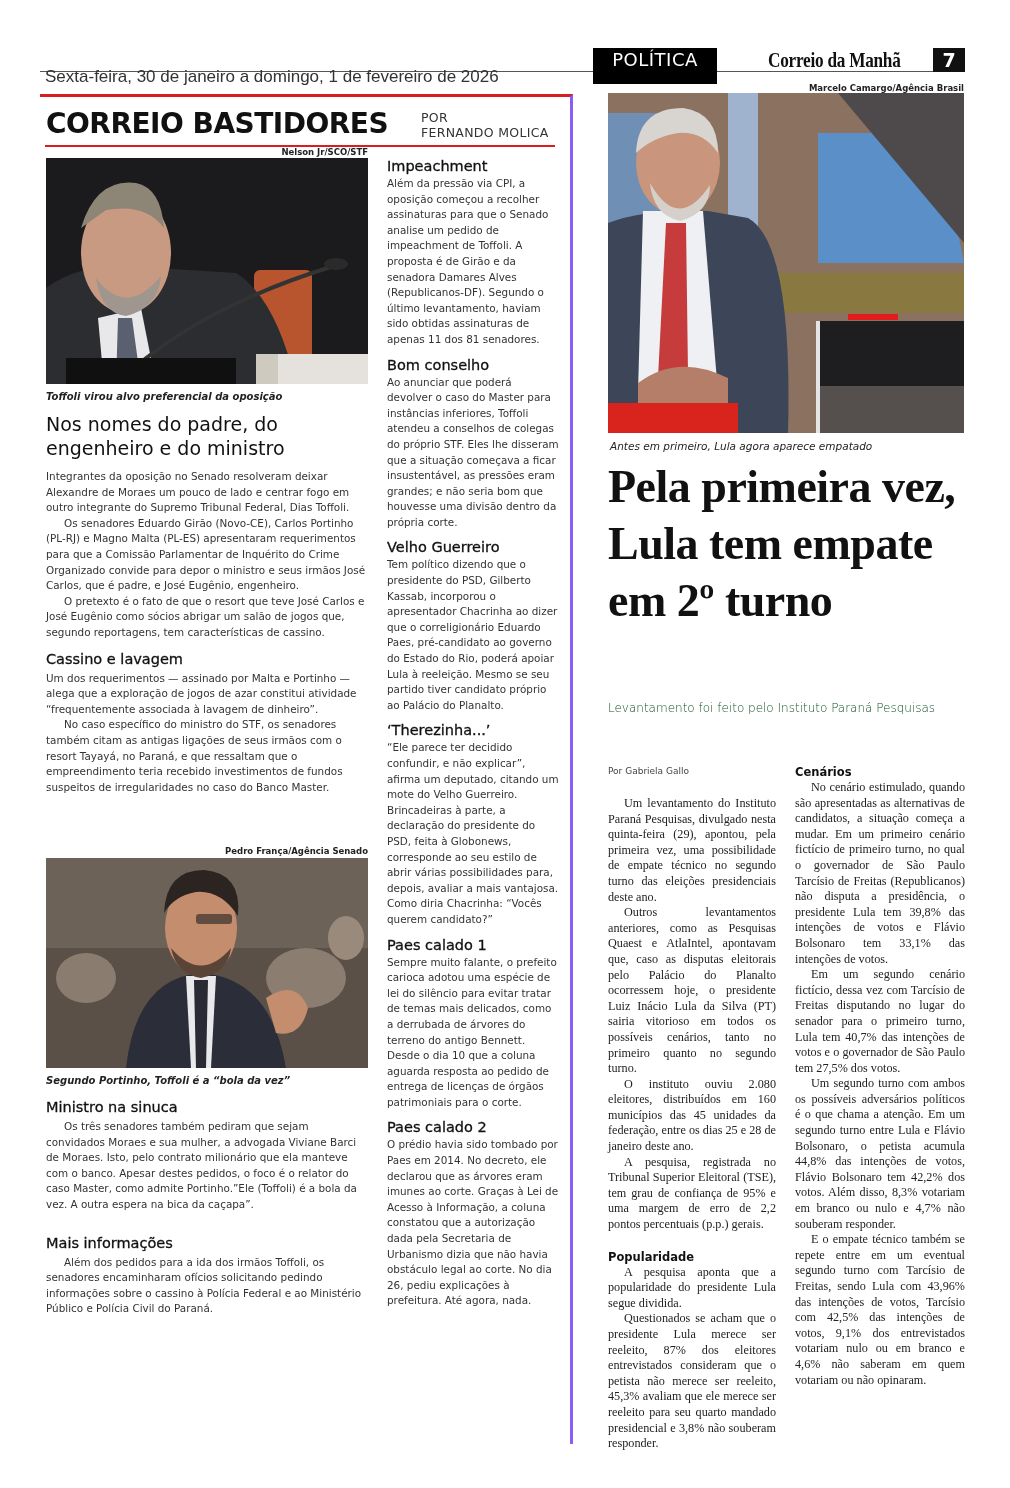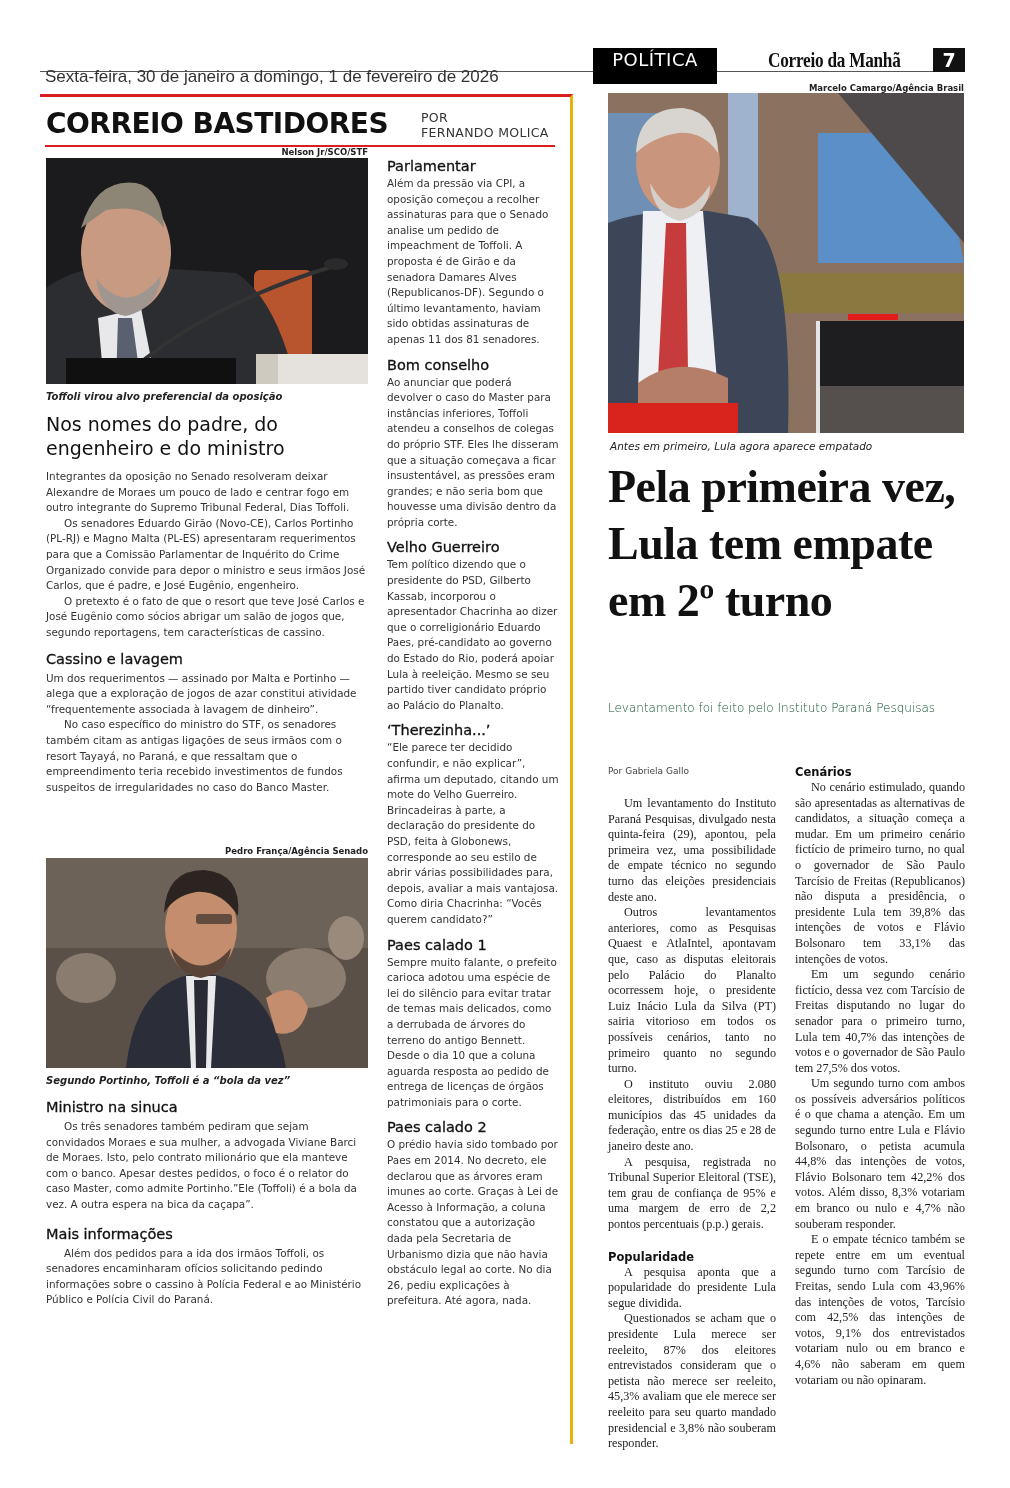--- a/index.html
+++ b/index.html
@@ -7,21 +7,21 @@
   body { position: relative; font-family: "DejaVu Sans", sans-serif; color: #222; }
 
   
   .topbar { position: absolute; left: 40px; top: 48px; width: 925px; height: 24px; border-bottom: 1px solid #555; }
   .date { position: absolute; left: 5px; top: 3px; font-family: Liberation Sans, sans-serif; font-size: 17px; color: #333; margin-top: 16px; }
   .section { position: absolute; left: 553px; top: 0; width: 124px; height: 36px; background: #000000; color: #fff; font-family: "DejaVu Sans", sans-serif; font-size: 18px; line-height: 24px; text-align: center; letter-spacing: 0.5px; }
   .brand { position: absolute; left: 728px; top: 0; font-family: "Liberation Serif", serif; font-weight: bold; font-size: 21px; line-height: 24px; color: #111; transform: scaleX(0.82); transform-origin: left; letter-spacing: -0.3px; }
   .pagenum { position: absolute; left: 893px; top: 0; width: 32px; height: 24px; background: #111; color: #fff; font-weight: bold; font-size: 19px; line-height: 24px; text-align: center; }
 
   
-  .box { position: absolute; left: 40px; top: 94px; width: 533px; height: 1350px; border-top: 3px solid #d81e1e; border-right: 3px solid #eab308; }
+  .box { position: absolute; left: 40px; top: 94px; width: 533px; height: 1350px; border-top: 3px solid #d81e1e; border-right: 3px solid #8b5cf6; }
   .box-title { position: absolute; left: 6px; top: 10px; font-family: "DejaVu Sans", sans-serif; font-weight: bold; font-size: 28px; color: #111; letter-spacing: -0.5px; }
   .box-by { position: absolute; left: 381px; top: 13px; font-size: 12.5px; color: #333; line-height: 15px; letter-spacing: 0.3px; }
   .box-rule { position: absolute; left: 5px; top: 48px; width: 510px; height: 2px; background: #d81e1e; }
 
   .credit { position: absolute; font-size: 8.5px; font-weight: bold; color: #222; text-align: right; }
   .photo { position: absolute; overflow: hidden; }
   .caption { position: absolute; font-size: 10px; font-style: italic; font-weight: bold; color: #222; }
 
   .col-a { position: absolute; left: 46px; width: 322px; }
   .col-b { position: absolute; left: 387px; width: 172px; }
@@ -110,29 +110,29 @@
     <path d="M220 140 Q250 120 262 150 Q255 180 230 175 Z" fill="#c48d6e"></path>
   </svg>
 </div>
 <div class="caption" style="left:46px; top:1075px;">Segundo Portinho, Toffoli é a “bola da vez”</div>
 
 <div class="col-a" style="top:1098px;">
   <h3 class="h-sub">Ministro na sinuca</h3>
   <div class="body-s" style="margin-top:2px;">
     <p class="ind">Os três senadores também pediram que sejam convidados Moraes e sua mulher, a advogada Viviane Barci de Moraes. Isto, pelo contrato milionário que ela manteve com o banco. Apesar destes pedidos, o foco é o relator do caso Master, como admite Portinho.”Ele (Toffoli) é a bola da vez. A outra espera na bica da caçapa”.</p>
   </div>
-  <h3 class="h-sub" style="margin-top:12px;">Mais informações</h3>
+  <h3 class="h-sub" style="margin-top:21px;">Mais informações</h3>
   <div class="body-s" style="margin-top:2px;">
     <p class="ind">Além dos pedidos para a ida dos irmãos Toffoli, os senadores encaminharam ofícios solicitando pedindo informações sobre o cassino à Polícia Federal e ao Ministério Público e Polícia Civil do Paraná.</p>
   </div>
 </div>
 
 <div class="col-b" style="top:157px;">
   <div>
-    <h3 class="h-sub">Parlamentar</h3>
+    <h3 class="h-sub">Impeachment</h3>
     <p class="body-s">Além da pressão via CPI, a oposição começou a recolher assinaturas para que o Senado analise um pedido de impeachment de Toffoli. A proposta é de Girão e da senadora Damares Alves (Republicanos-DF). Segundo o último levantamento, haviam sido obtidas assinaturas de apenas 11 dos 81 senadores.</p>
   </div>
   <div style="margin-top:8px;">
     <h3 class="h-sub">Bom conselho</h3>
     <p class="body-s">Ao anunciar que poderá devolver o caso do Master para instâncias inferiores, Toffoli atendeu a conselhos de colegas do próprio STF. Eles lhe disseram que a situação começava a ficar insustentável, as pressões eram grandes; e não seria bom que houvesse uma divisão dentro da própria corte.</p>
   </div>
   <div style="margin-top:8px;">
     <h3 class="h-sub">Velho Guerreiro</h3>
     <p class="body-s">Tem político dizendo que o presidente do PSD, Gilberto Kassab, incorporou o apresentador Chacrinha ao dizer que o correligionário Eduardo Paes, pré-candidato ao governo do Estado do Rio, poderá apoiar Lula à reeleição. Mesmo se seu partido tiver candidato próprio ao Palácio do Planalto.</p>
   </div>

